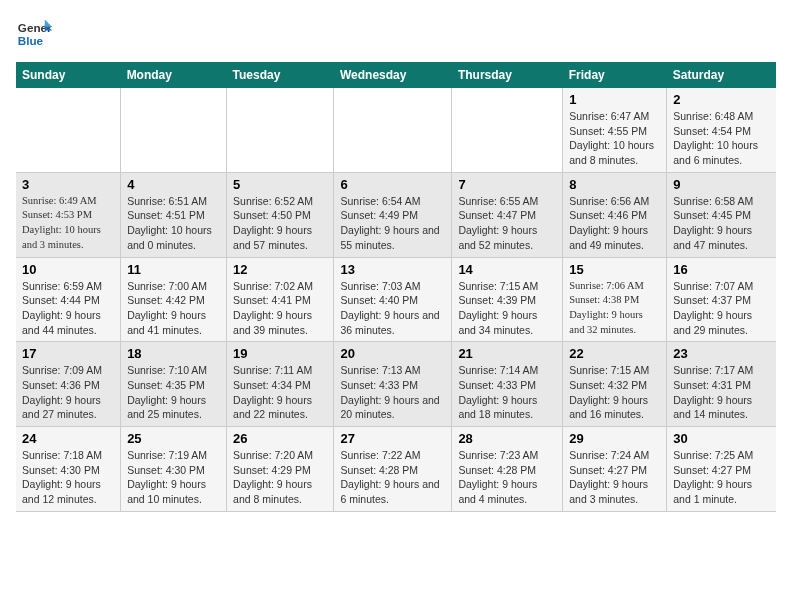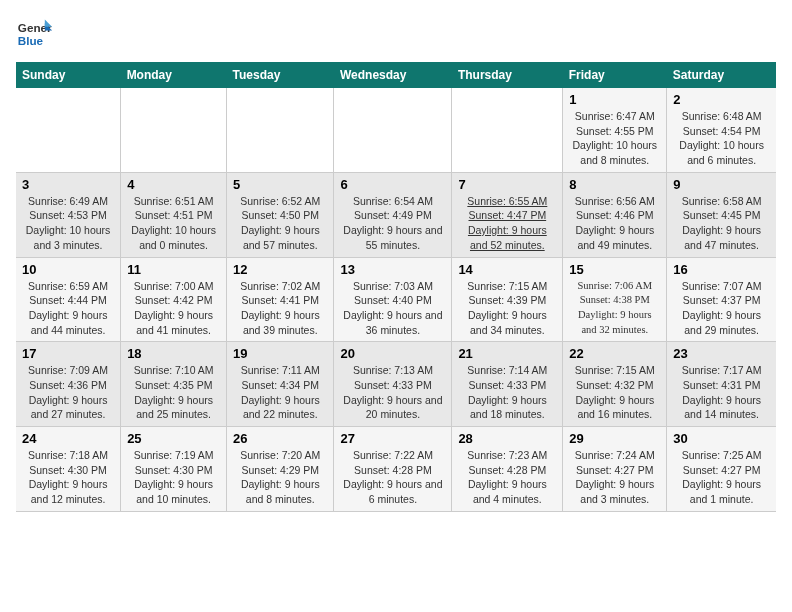--- a/index.html
+++ b/index.html
@@ -72,21 +72,20 @@
     .day-num {
       font-weight: bold;
       font-size: 13px;
       display: block;
       margin-bottom: 2px;
     }
     .day-info {
       color: #333;
       font-size: 10.5px;
       line-height: 1.4;
-      text-align: center;
     }
   </style>
 </head>
 <body>
 
 <div class="header-area">
   <div class="logo">
     <svg class="logo-icon" viewBox="0 0 40 40">
       <text x="2" y="18" font-size="13" font-weight="bold" fill="#333">General</text>
       <text x="2" y="32" font-size="13" font-weight="bold" fill="#1a6bb5">Blue</text>
@@ -132,21 +131,21 @@
         <td>
           <span class="day-num">2</span>
           <div class="day-info" style="white-space: pre-line;">Sunrise: 6:48 AM
 Sunset: 4:54 PM
 Daylight: 10 hours and 6 minutes.</div>
         </td>
       </tr>
       <tr>
         <td>
           <span class="day-num">3</span>
-          <div class="day-info" style="white-space: pre-line;">Sunrise: 6:49 AM
+          <div class="day-info" style="white-space: pre-line; font-family: Liberation Serif, serif;">Sunrise: 6:49 AM
 Sunset: 4:53 PM
 Daylight: 10 hours and 3 minutes.</div>
         </td>
         <td>
           <span class="day-num">4</span>
           <div class="day-info" style="white-space: pre-line;">Sunrise: 6:51 AM
 Sunset: 4:51 PM
 Daylight: 10 hours and 0 minutes.</div>
         </td>
         <td>
@@ -156,21 +155,21 @@
 Daylight: 9 hours and 57 minutes.</div>
         </td>
         <td>
           <span class="day-num">6</span>
           <div class="day-info" style="white-space: pre-line;">Sunrise: 6:54 AM
 Sunset: 4:49 PM
 Daylight: 9 hours and 55 minutes.</div>
         </td>
         <td>
           <span class="day-num">7</span>
-          <div class="day-info" style="white-space: pre-line; text-decoration: underline;">Sunrise: 6:55 AM
+          <div class="day-info" style="white-space: pre-line;">Sunrise: 6:55 AM
 Sunset: 4:47 PM
 Daylight: 9 hours and 52 minutes.</div>
         </td>
         <td>
           <span class="day-num">8</span>
           <div class="day-info" style="white-space: pre-line;">Sunrise: 6:56 AM
 Sunset: 4:46 PM
 Daylight: 9 hours and 49 minutes.</div>
         </td>
         <td>

